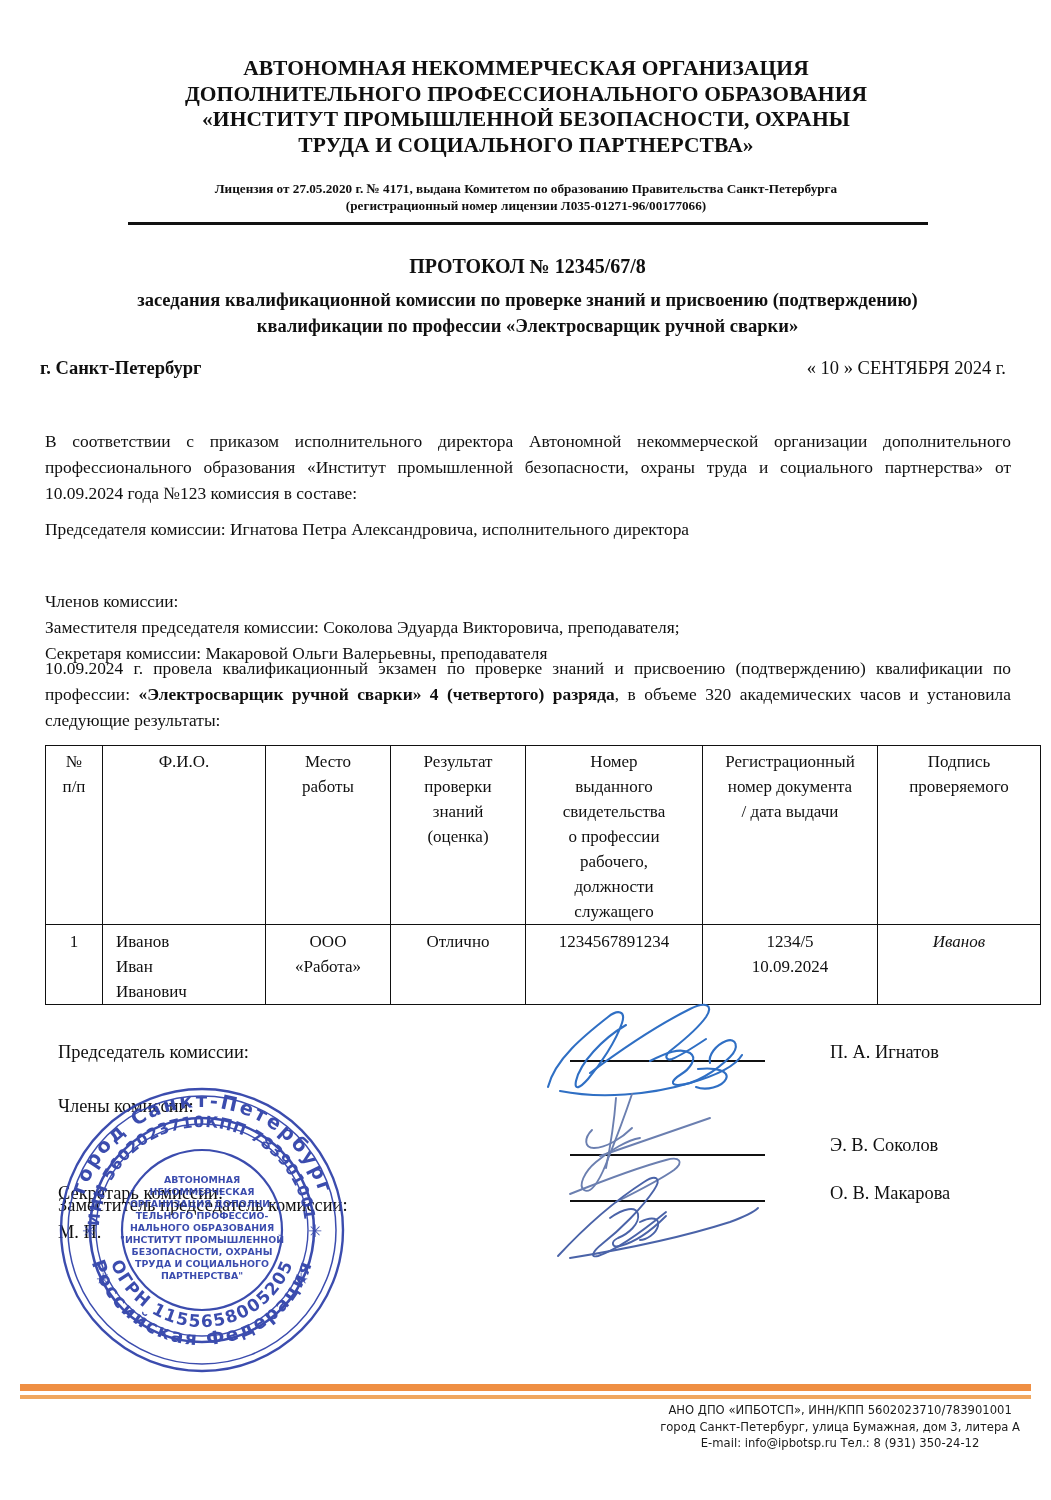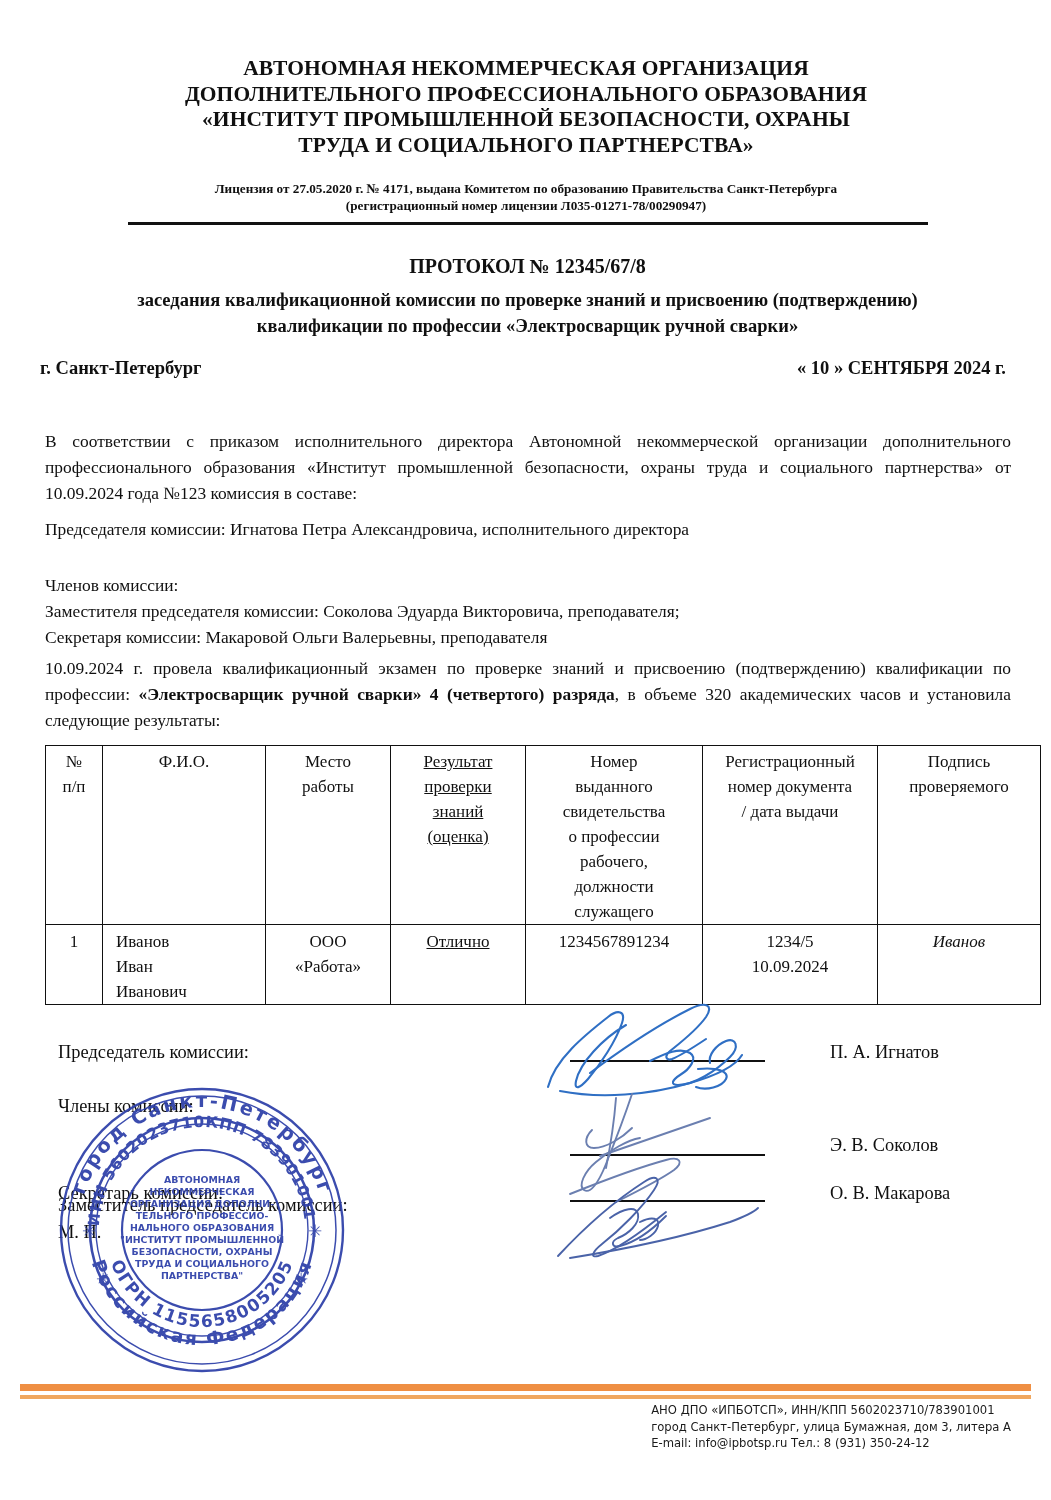--- a/index.html
+++ b/index.html
@@ -42,33 +42,33 @@
   .proto-sub{
     position:absolute;left:45px;top:287px;width:965px;
     text-align:center;font-weight:bold;font-size:18.5px;line-height:26px;
   }
   .city{
     position:absolute;left:40px;top:358px;
     font-weight:bold;font-size:18.5px;
   }
   .date{
     position:absolute;right:45px;top:358px;
-    font-weight:bold;font-size:18.5px;
+    font-weight:normal;font-size:18.5px;
   }
 
   
   .para{
     position:absolute;
     font-size:17.4px;
     line-height:26px;
     text-align:justify;
   }
   .p-intro{left:45px;top:428px;width:966px;}
   .p-chair{left:45px;top:516px;width:966px;}
-  .p-members{left:45px;top:572px;width:966px;}
+  .p-members{left:45px;top:588px;width:966px;}
   .p-exam{left:45px;top:655px;width:966px;}
   .p-exam b{font-weight:bold;}
 
   
   .tbl{
     position:absolute;left:45px;top:745px;width:962px;
     border-collapse:collapse;
     table-layout:fixed;
   }
   .tbl td,.tbl th{
@@ -78,21 +78,21 @@
     font-size:17px;
     line-height:25px;
     font-weight:normal;
     padding:3px 2px 0 2px;
   }
   .tbl thead td{height:152px;}
   .tbl tbody td{height:72px;padding-top:4px;}
   .col0{width:52px;}
   .col1{width:158px;}
   .col2{width:120px;}
-  .col3{width:130px;text-decoration:underline;}
+  .col3{width:130px;}
   .col4{width:172px;}
   .col5{width:170px;}
   .col6{width:158px;}
   td.left-al{text-align:left;padding-left:13px;}
   .sig-cell{font-style:italic;font-size:17px;}
 
   
   .sig-label{
     position:absolute;left:58px;
     font-size:18.4px;
@@ -114,43 +114,43 @@
   .stamp{
     position:absolute;left:57px;top:1085px;
     width:290px;height:290px;
     opacity:.93;
   }
 
   
   .bar1{position:absolute;left:20px;top:1384px;width:1011px;height:7px;background:#ef8f43;}
   .bar2{position:absolute;left:20px;top:1395px;width:1011px;height:4px;background:#f0a75f;}
   .footer-txt{
-    position:absolute;right:40px;top:1402px;
-    text-align:left;
+    position:absolute;right:31px;top:1402px;
+    text-align:center;
     font-family:"DejaVu Sans", sans-serif;
     font-size:11.6px;
     line-height:16.5px;
     color:#1a1a1a;
   }
 </style>
 </head>
 <body>
 
 <div class="page">
 
   <div class="org-title">
     <div>АВТОНОМНАЯ НЕКОММЕРЧЕСКАЯ ОРГАНИЗАЦИЯ</div>
     <div>ДОПОЛНИТЕЛЬНОГО ПРОФЕССИОНАЛЬНОГО ОБРАЗОВАНИЯ</div>
     <div>«ИНСТИТУТ ПРОМЫШЛЕННОЙ БЕЗОПАСНОСТИ, ОХРАНЫ</div>
     <div>ТРУДА И СОЦИАЛЬНОГО ПАРТНЕРСТВА»</div>
   </div>
 
   <div class="license">
     <div>Лицензия от 27.05.2020 г. № 4171, выдана Комитетом по образованию Правительства Санкт-Петербурга</div>
-    <div>(регистрационный номер лицензии Л035-01271-78/00290947)</div>
+    <div>(регистрационный номер лицензии Л035-01271-96/00177066)</div>
   </div>
 
   <div class="hr-top"></div>
 
   <div class="proto-no">ПРОТОКОЛ № 12345/67/8</div>
   <div class="proto-sub">
     <div>заседания квалификационной комиссии по проверке знаний и присвоению (подтверждению)</div>
     <div>квалификации по профессии «Электросварщик ручной сварки»</div>
   </div>
   <div class="city">г. Санкт-Петербург</div>

